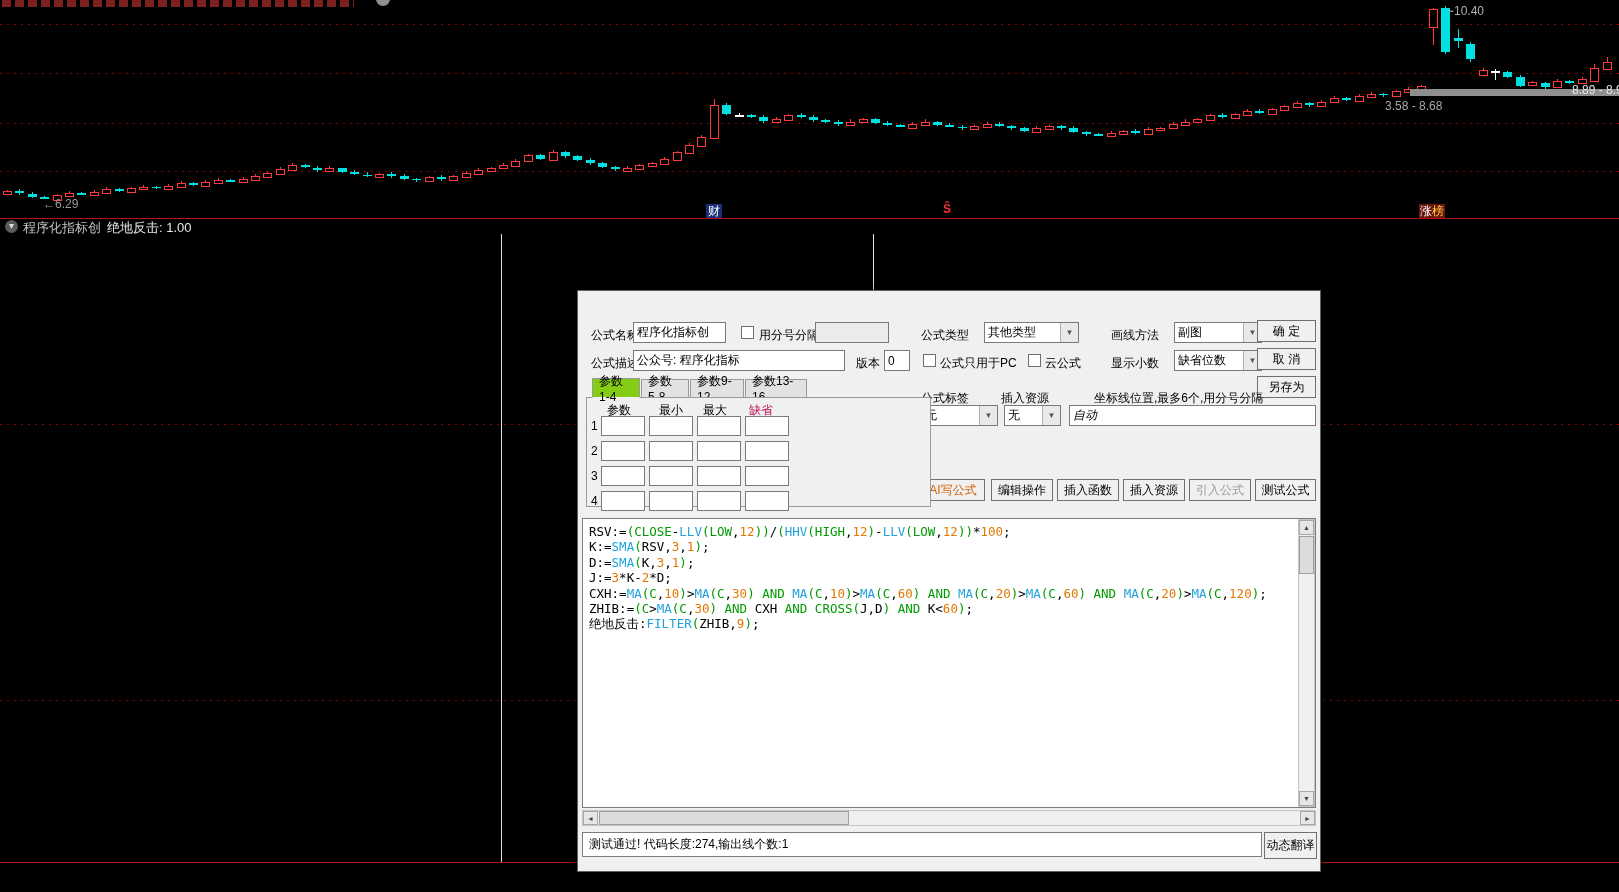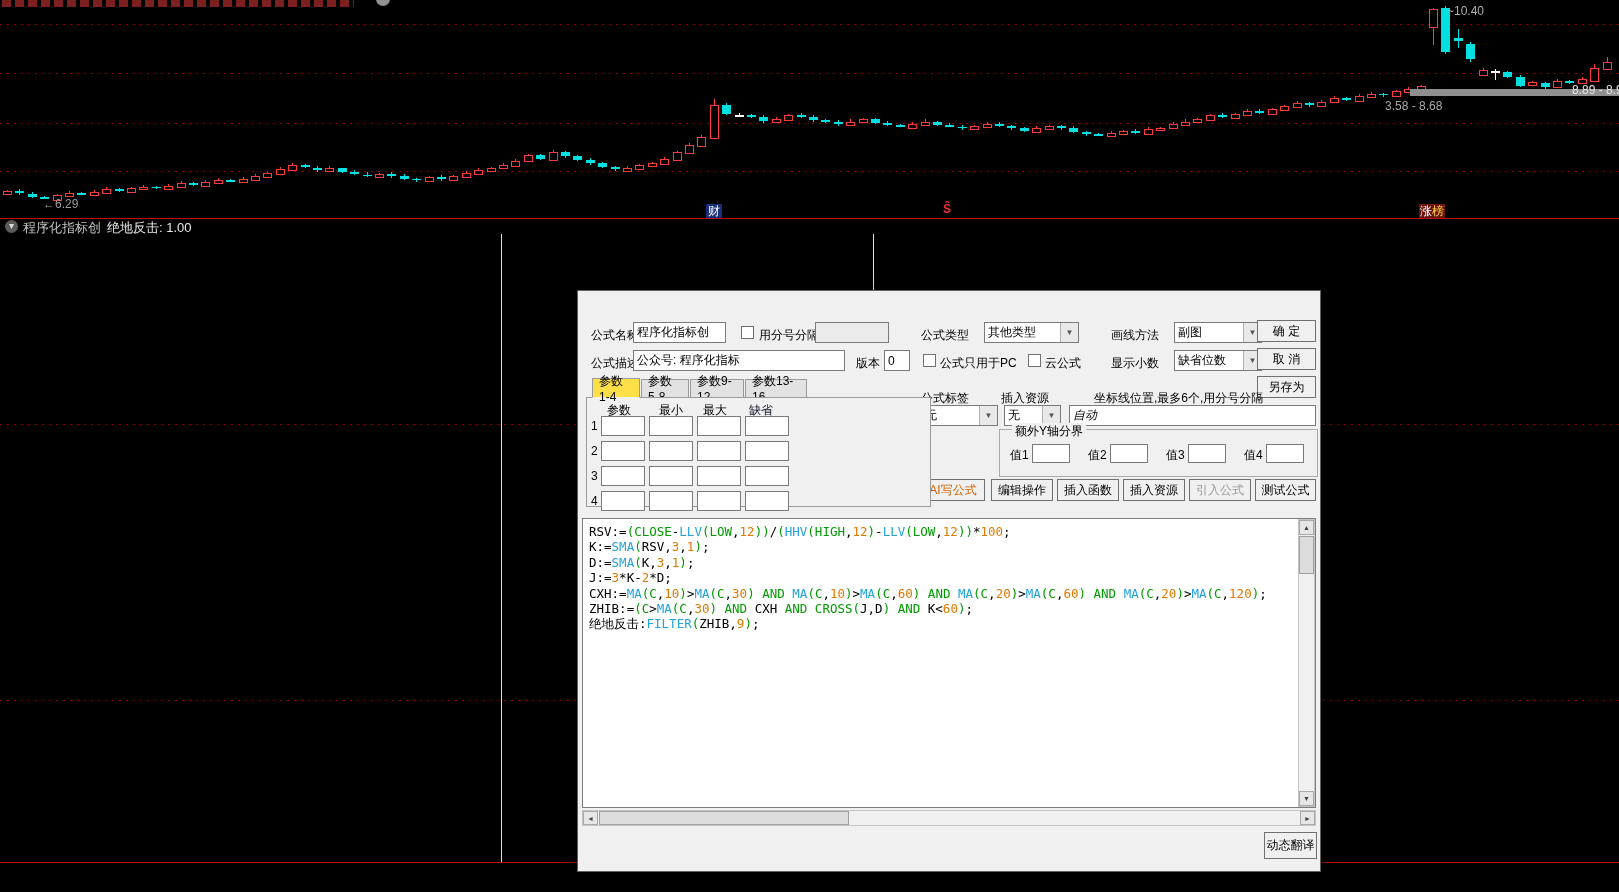--- a/index.html
+++ b/index.html
@@ -25,21 +25,21 @@
   .combo{position:absolute;background:#fff;border:1px solid #7a7a7a;height:21px;box-sizing:border-box;
          display:flex;align-items:center;}
   .combo .tx{flex:1;padding:0 3px;overflow:hidden;white-space:nowrap;}
   .combo .ca{width:17px;height:100%;background:#e9e9e9;border-left:1px solid #b0b0b0;color:#555;
              font-size:8px;display:flex;align-items:center;justify-content:center;}
   .cb{position:absolute;width:13px;height:13px;background:#fff;border:1px solid #707070;box-sizing:border-box;}
   .btn{position:absolute;background:#f0f0f0;border:1px solid #707070;display:flex;align-items:center;
        justify-content:center;box-sizing:border-box;cursor:default;color:#000;}
   .tab{position:absolute;height:19px;box-sizing:border-box;border:1px solid #9a9a9a;display:flex;
        align-items:center;justify-content:center;padding:0 6px;background:#e2e2e2;top:88px;}
-  .tab.active{background:#fde047;border-bottom:1px solid #f0f0f0;height:20px;top:87px;z-index:2;}
+  .tab.active{background:#84cc16;border-bottom:1px solid #f0f0f0;height:20px;top:87px;z-index:2;}
   #parampanel{position:absolute;left:8px;top:106px;width:345px;height:110px;border:1px solid #9a9a9a;
               background:#f0f0f0;box-sizing:border-box;z-index:1;}
   .groupbox{position:absolute;left:421px;top:138px;width:317px;height:46px;border:1px solid #aaa;}
   .groupbox .legend{position:absolute;left:12px;top:-7px;background:#f0f0f0;padding:0 3px;font-size:12px;}
   #codearea{position:absolute;left:4px;top:227px;width:734px;height:290px;background:#fff;
             border:1px solid #7d7d7d;box-sizing:border-box;overflow:hidden;}
   #codelines{position:absolute;left:6px;top:5px;font-family:"DejaVu Sans Mono",monospace;
              font-size:12.5px;line-height:15.4px;white-space:pre;}
   .c-k{color:#000;} .c-f{color:#22a2dc;} .c-g{color:#009a00;} .c-n{color:#e07800;}
   .sbar{position:absolute;background:#f0f0f0;border:1px solid #c4c4c4;box-sizing:border-box;}
@@ -406,21 +406,21 @@
     <div id="tabs">
         <div class="tab active" style="left: 14px; width: 48px;">参数1-4</div>
         <div class="tab" style="left: 63px; width: 48px;">参数5-8</div>
         <div class="tab" style="left: 112px; width: 54px;">参数9-12</div>
         <div class="tab" style="left: 167px; width: 62px;">参数13-16</div>
       </div>
     <div id="parampanel">
         <div style="position: absolute; left: 20px; top: 4px; color: rgb(0, 0, 0);">参数</div>
         <div style="position: absolute; left: 72px; top: 4px; color: rgb(0, 0, 0);">最小</div>
         <div style="position: absolute; left: 116px; top: 4px; color: rgb(0, 0, 0);">最大</div>
-        <div style="position: absolute; left: 162px; top: 4px; color: #0f172a;">缺省</div>
+        <div style="position: absolute; left: 162px; top: 4px; color: #be185d;">缺省</div>
         <div style="position: absolute; left: 4px; top: 21px; color: rgb(0, 0, 0);">1</div>
         <div style="position: absolute; left: 14px; top: 18px; width: 44px; height: 20px; background: rgb(255, 255, 255); border: 1px solid rgb(122, 122, 122); box-sizing: border-box;"></div>
         <div style="position: absolute; left: 62px; top: 18px; width: 44px; height: 20px; background: rgb(255, 255, 255); border: 1px solid rgb(122, 122, 122); box-sizing: border-box;"></div>
         <div style="position: absolute; left: 110px; top: 18px; width: 44px; height: 20px; background: rgb(255, 255, 255); border: 1px solid rgb(122, 122, 122); box-sizing: border-box;"></div>
         <div style="position: absolute; left: 158px; top: 18px; width: 44px; height: 20px; background: rgb(255, 255, 255); border: 1px solid rgb(122, 122, 122); box-sizing: border-box;"></div>
         <div style="position: absolute; left: 4px; top: 46px; color: rgb(0, 0, 0);">2</div>
         <div style="position: absolute; left: 14px; top: 43px; width: 44px; height: 20px; background: rgb(255, 255, 255); border: 1px solid rgb(122, 122, 122); box-sizing: border-box;"></div>
         <div style="position: absolute; left: 62px; top: 43px; width: 44px; height: 20px; background: rgb(255, 255, 255); border: 1px solid rgb(122, 122, 122); box-sizing: border-box;"></div>
         <div style="position: absolute; left: 110px; top: 43px; width: 44px; height: 20px; background: rgb(255, 255, 255); border: 1px solid rgb(122, 122, 122); box-sizing: border-box;"></div>
         <div style="position: absolute; left: 158px; top: 43px; width: 44px; height: 20px; background: rgb(255, 255, 255); border: 1px solid rgb(122, 122, 122); box-sizing: border-box;"></div>
@@ -444,33 +444,20 @@
       <span class="ca">▼</span>
       </div>
     <div class="combo" style="left:426px;top:114px;width:57px;">
       <span class="tx">无</span>
       <span class="ca">▼</span>
       </div>
     <div class="inp" style="left:491px;top:114px;width:247px;font-style:italic;">
         <span>自动</span>
       </div>
 
-    <div class="groupbox">
-      <span class="legend">额外Y轴分界</span>
-      <div id="yvals">
-          <div style="position: absolute; left: 10px; top: 17px; color: rgb(0, 0, 0);">值1</div>
-          <div style="position: absolute; left: 32px; top: 14px; width: 38px; height: 19px; background: rgb(255, 255, 255); border: 1px solid rgb(122, 122, 122); box-sizing: border-box;"></div>
-          <div style="position: absolute; left: 88px; top: 17px; color: rgb(0, 0, 0);">值2</div>
-          <div style="position: absolute; left: 110px; top: 14px; width: 38px; height: 19px; background: rgb(255, 255, 255); border: 1px solid rgb(122, 122, 122); box-sizing: border-box;"></div>
-          <div style="position: absolute; left: 166px; top: 17px; color: rgb(0, 0, 0);">值3</div>
-          <div style="position: absolute; left: 188px; top: 14px; width: 38px; height: 19px; background: rgb(255, 255, 255); border: 1px solid rgb(122, 122, 122); box-sizing: border-box;"></div>
-          <div style="position: absolute; left: 244px; top: 17px; color: rgb(0, 0, 0);">值4</div>
-          <div style="position: absolute; left: 266px; top: 14px; width: 38px; height: 19px; background: rgb(255, 255, 255); border: 1px solid rgb(122, 122, 122); box-sizing: border-box;"></div>
-        </div>
-    </div>
 
     <div id="actionbtns">
         <div class="btn" style="left: 343px; top: 188px; width: 64px; height: 22px; color: rgb(208, 96, 0);">AI写公式</div>
         <div class="btn" style="left: 413px; top: 188px; width: 62px; height: 22px;">编辑操作</div>
         <div class="btn" style="left: 479px; top: 188px; width: 62px; height: 22px;">插入函数</div>
         <div class="btn" style="left: 545px; top: 188px; width: 62px; height: 22px;">插入资源</div>
         <div class="btn" style="left: 611px; top: 188px; width: 62px; height: 22px; color: rgb(154, 154, 154);">引入公式</div>
         <div class="btn" style="left: 677px; top: 188px; width: 61px; height: 22px;">测试公式</div>
       </div>
 
@@ -491,15 +478,18 @@
     <div class="sbar" style="left:4px;top:519px;width:734px;height:16px;">
       <div class="sarr" style="left:0;top:0;width:15px;height:14px;">
           <span>◄</span>
         </div>
       <div class="sthumb" style="left:16px;top:0;width:250px;height:14px;"></div>
       <div class="sarr" style="right:0;top:0;width:15px;height:14px;">
           <span>►</span>
         </div>
     </div>
 
+    <div id="statusbox">
+      <span>测试通过! 代码长度:274,输出线个数:1</span>
+    </div>
     <div class="btn" style="left:686px;top:541px;width:53px;height:27px;">动态翻译</div>
   </div>
 </div>
 
 </body></html>

